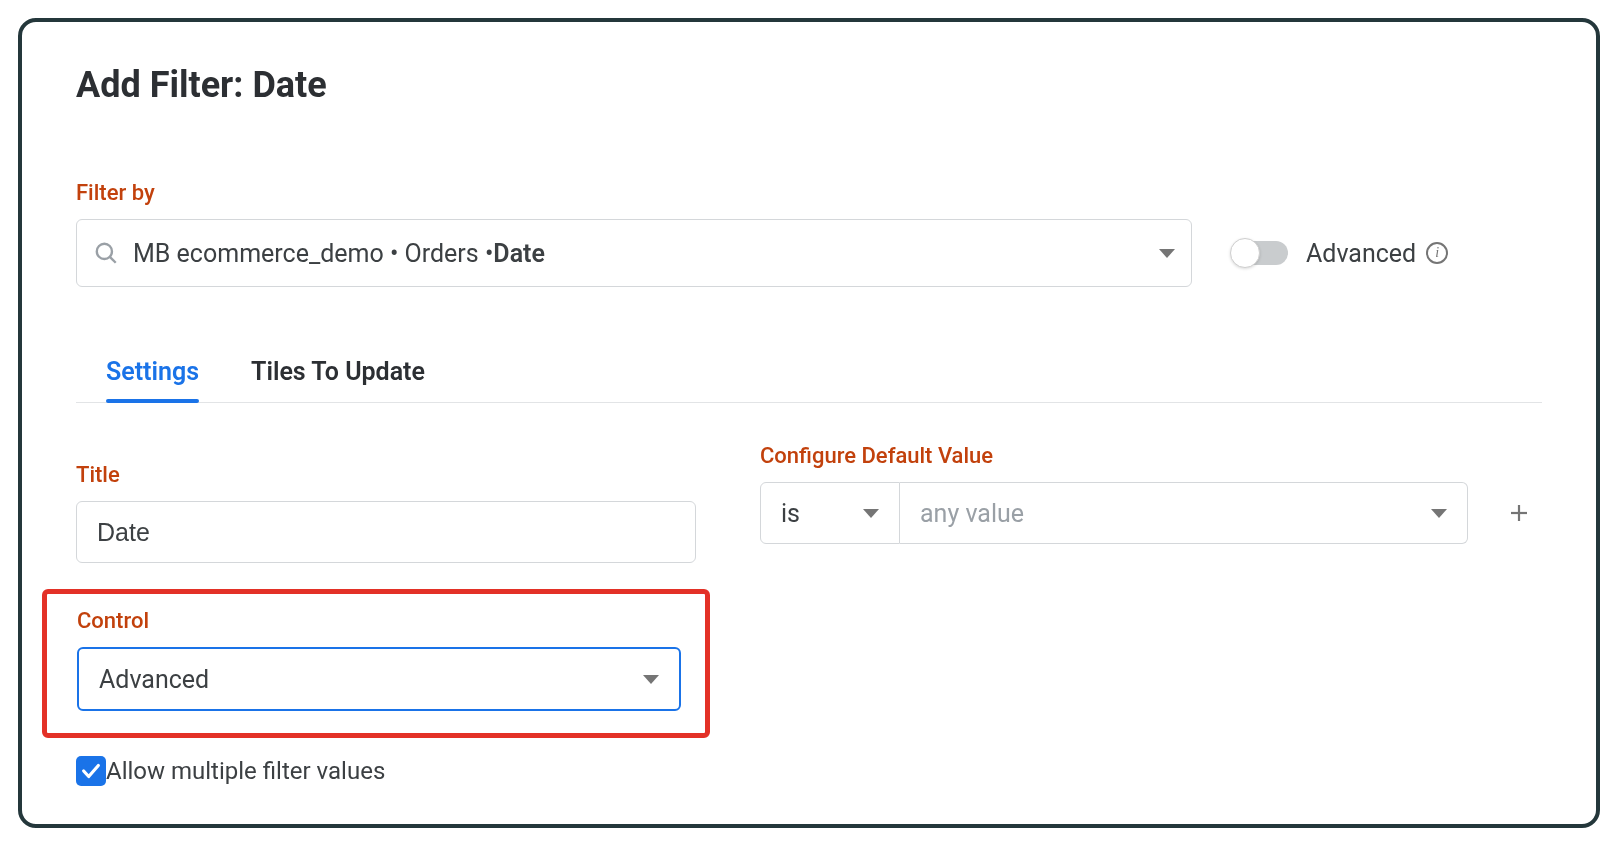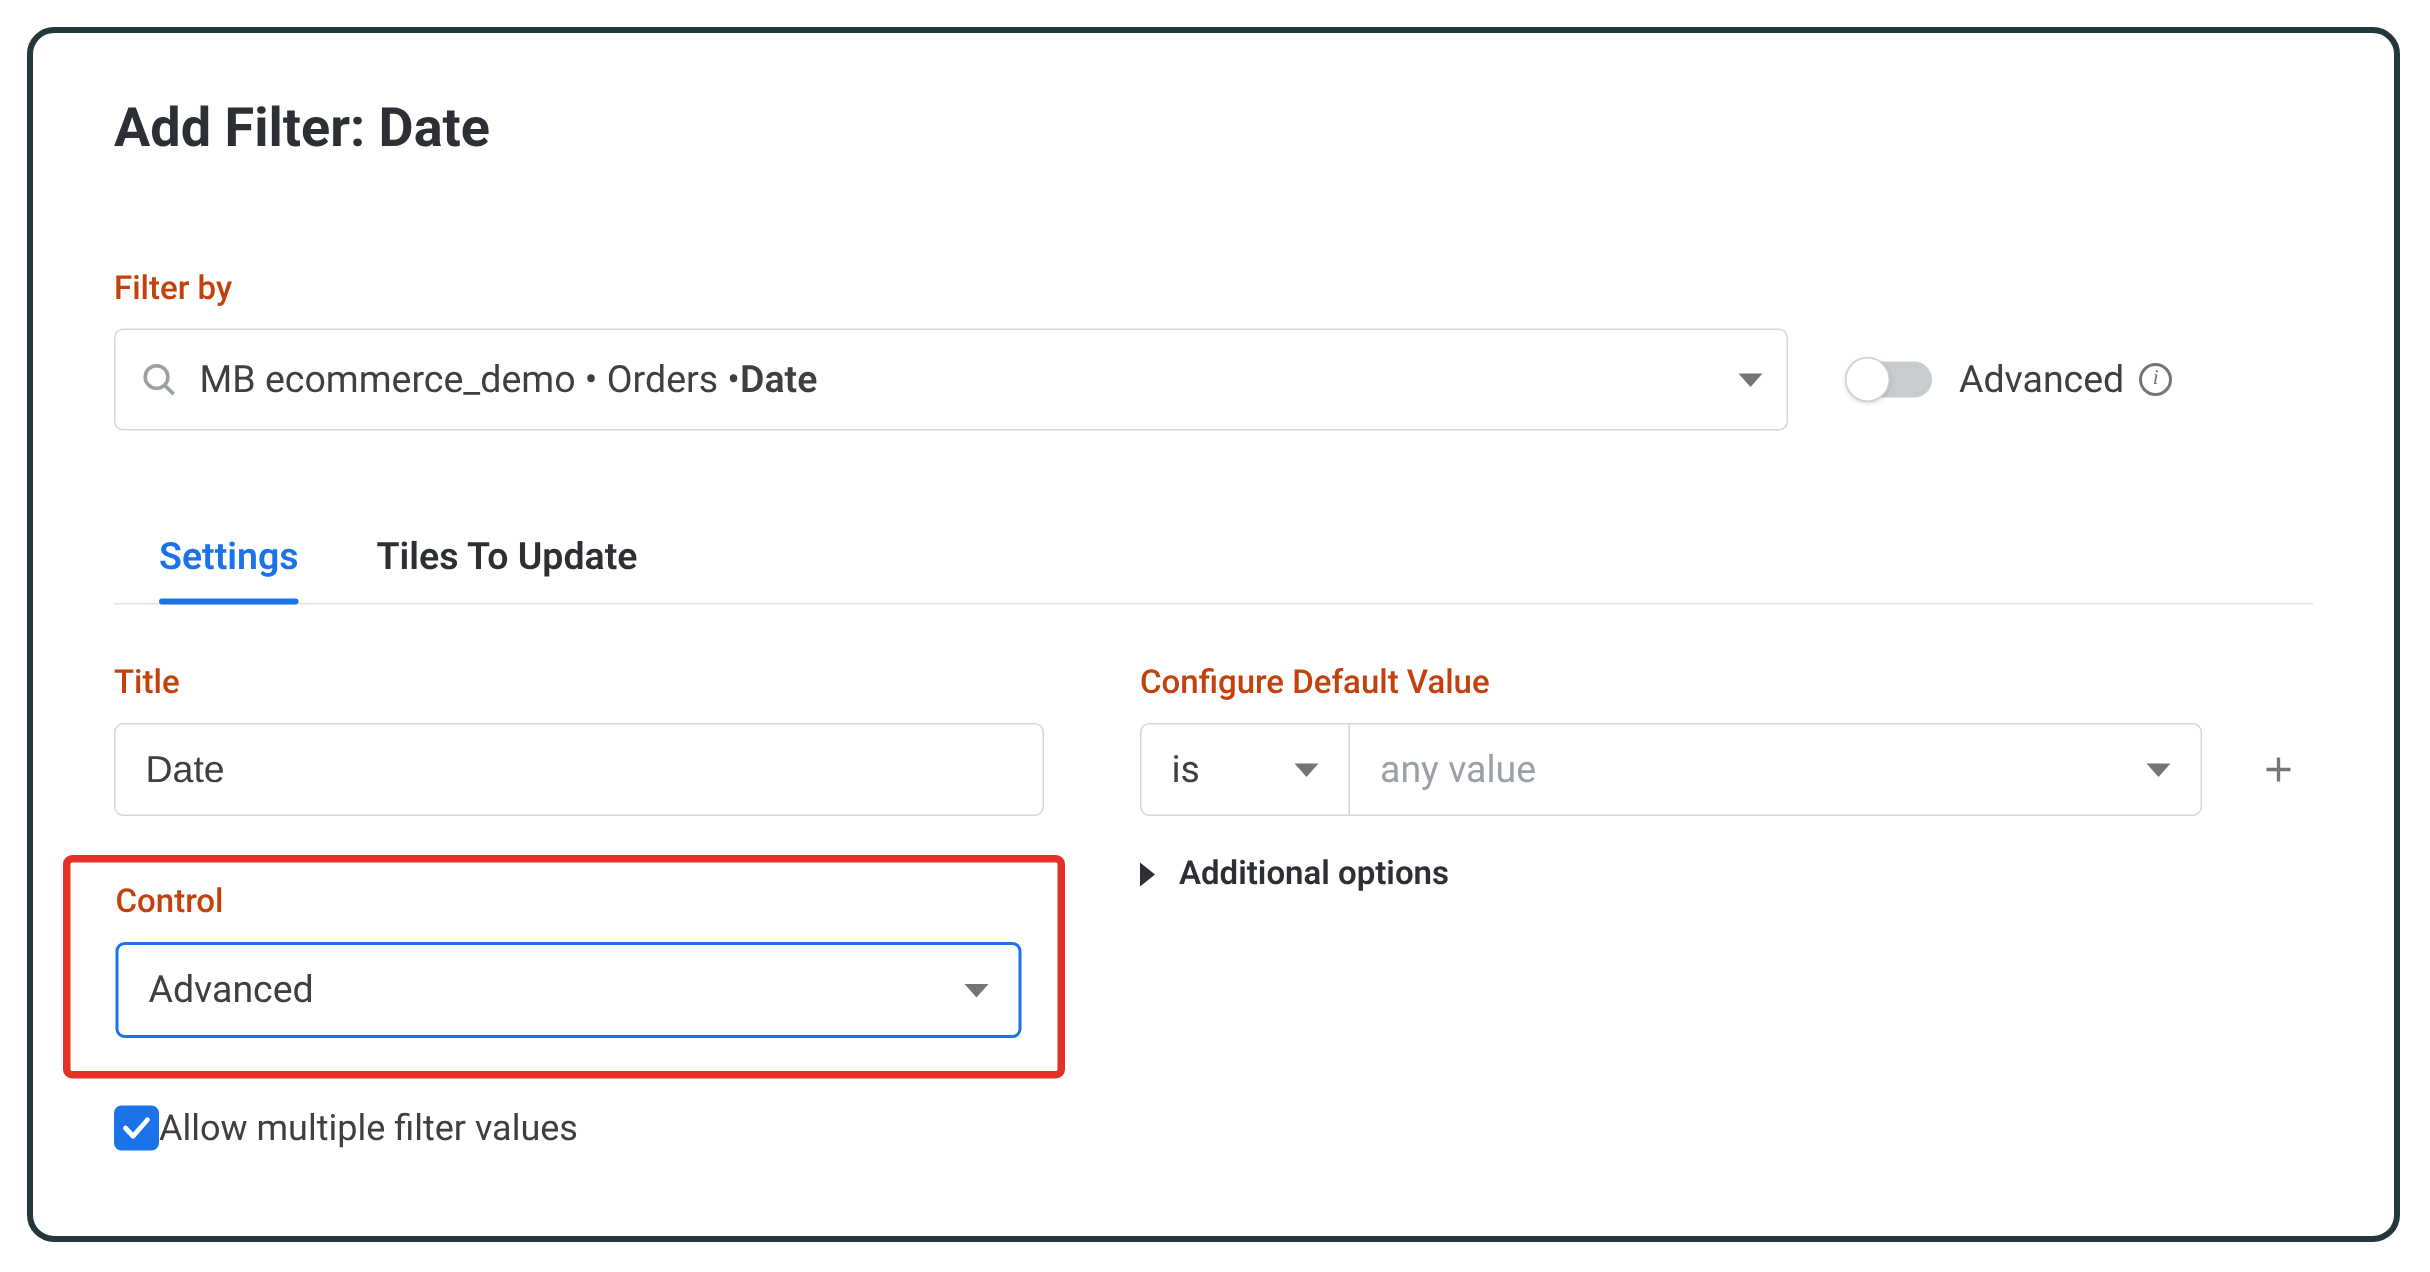--- a/index.html
+++ b/index.html
@@ -75,21 +75,21 @@
     font-size: 25px; font-weight: 600; padding: 0 0 16px 0; cursor: pointer; position: relative;
     color: #2c2f33;
   }
   .tab.active { color: #1a73e8; }
   .tab.active::after {
     content: ""; position: absolute; bottom: -1px; left: 0; right: 0; height: 4px; background: #1a73e8; border-radius: 2px;
   }
   .settings-grid {
     display: flex; gap: 64px; align-items: flex-start;
   }
-  .col-left { flex: 0 0 620px; position: relative; }
+  .col-left { flex: 0 0 620px; position: relative; margin-top: 19px; }
   .col-right { flex: 1; }
   .field-group { margin-bottom: 26px; }
   .text-input {
     width: 100%; height: 62px; border: 1px solid #d4d7da; border-radius: 6px;
     font-size: 25px; padding: 0 20px; color: #3c4043;
   }
   .highlight-box {
     border: 5px solid #e33127; border-radius: 6px;
     padding: 14px 24px 22px 30px;
     margin-left: -34px; margin-right: -14px;
@@ -101,21 +101,21 @@
   }
   .checkbox-row {
     display: flex; align-items: center; gap: 0; margin-top: 18px;
   }
   .checkbox {
     width: 30px; height: 30px; background: #1a73e8; border-radius: 5px;
     display: flex; align-items: center; justify-content: center; cursor: pointer;
   }
   .checkbox svg { width: 22px; height: 22px; color: #fff; }
   .checkbox-label { font-size: 24px; color: #3c4043; }
-  .default-row { display: flex; gap: 0; align-items: center; margin-bottom: 26px; }
+  .default-row { display: flex; gap: 0; align-items: center; }
   .op-select {
     width: 140px; height: 62px; border: 1px solid #d4d7da; border-right: 1px solid #d4d7da;
     border-radius: 6px 0 0 6px; display: flex; align-items: center; padding: 0 20px;
     font-size: 25px; color: #3c4043; cursor: pointer; gap: 24px;
   }
   .val-select {
     flex: 1; height: 62px; border: 1px solid #d4d7da; border-left: none; border-radius: 0 6px 6px 0;
     display: flex; align-items: center; padding: 0 20px; font-size: 25px; color: #9aa0a6; cursor: pointer;
   }
   .plus-btn {
@@ -206,21 +206,17 @@
           <span>any value</span>
           <span class="caret-down" style="margin-left:auto"></span>
         </div>
         <div class="plus-btn">
           <svg width="24" height="24" viewBox="0 0 24 24" stroke="currentColor" stroke-width="2.2">
             <line x1="12" y1="4" x2="12" y2="20"></line>
             <line x1="4" y1="12" x2="20" y2="12"></line>
           </svg>
         </div>
       </div>
-      <div class="additional-row">
-        <span class="tri-right"></span>
-        <span>Additional options</span>
-      </div>
     </div>
 
   </div>
 
 </div>
 
 </body></html>

